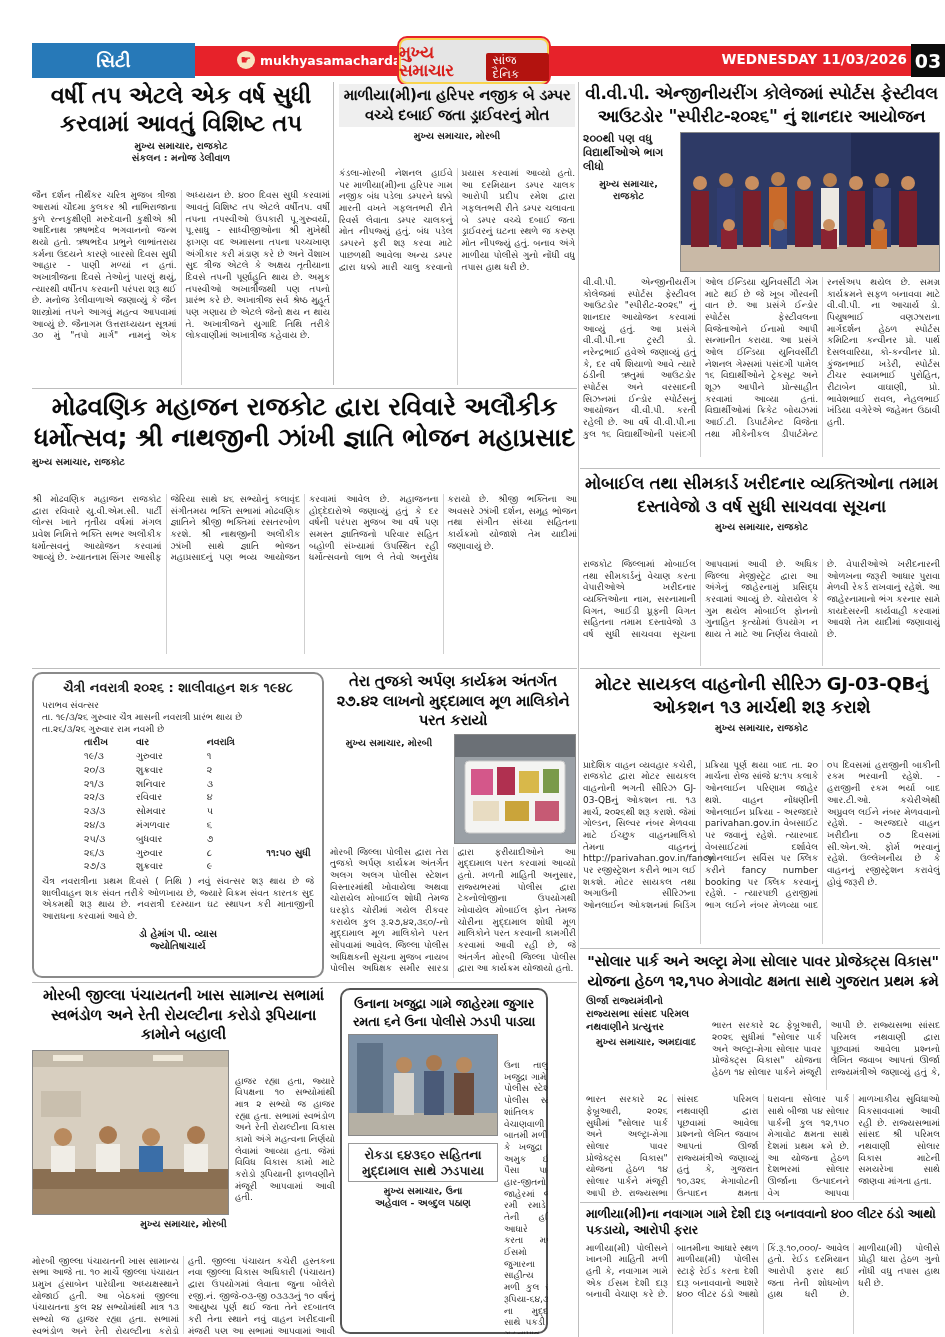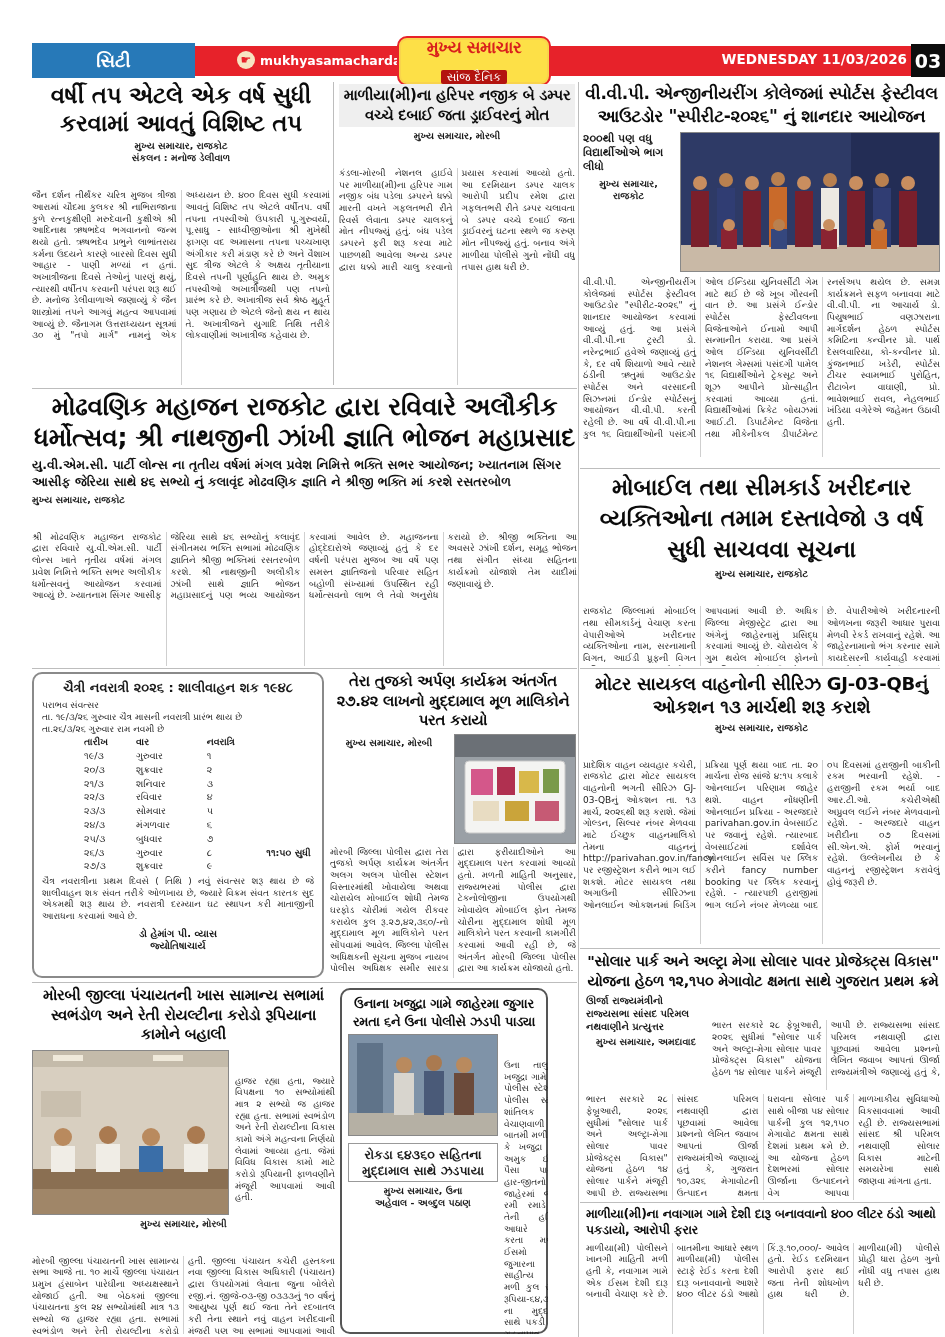--- a/index.html
+++ b/index.html
@@ -5,23 +5,23 @@
   html,body{margin:0;padding:0;background:#ffffff;}
   .page{position:relative;width:945px;height:1337px;background:#fff;overflow:hidden;
         font-family:"DejaVu Sans",sans-serif;color:#1a1a1a;}
   
   .hdr-redbar{position:absolute;left:195px;top:46px;width:750px;height:30px;background:#e7222a;}
   .hdr-blue{position:absolute;left:32px;top:43px;width:163px;height:35px;background:#2779b8;
             color:#fff;font-weight:bold;font-size:18px;display:flex;align-items:center;justify-content:center;}
   .hdr-email{position:absolute;left:237px;top:51px;color:#fff;font-weight:bold;font-size:12.5px;display:flex;align-items:center;gap:5px;}
   .hand{display:inline-block;width:18px;height:18px;border-radius:50%;background:#f7e5c2;color:#e7222a;
         font-size:12px;line-height:18px;text-align:center;}
-  .hdr-logo{position:absolute;left:397px;top:36px;width:150px;height:46px;background:#fde047;
+  .hdr-logo{position:absolute;left:397px;top:36px;width:150px;height:46px;background:#e5e5e5;
             border:2px solid #e7222a;border-radius:10px;box-shadow:0 0 0 2px #f9d44c inset;
-            display:flex;flex-direction:column;align-items:center;justify-content:space-between;}
+            display:flex;flex-direction:row;align-items:center;justify-content:center;}
   .hdr-logo .t{color:#d9201c;font-weight:bold;font-size:17px;line-height:18px;letter-spacing:-0.5px;}
   .hdr-logo .ribbon{background:#b3130f;color:#fff;font-size:12px;padding:0 6px;border-radius:2px;margin-top:12px;}
   .hdr-date{position:absolute;right:38px;top:51px;color:#fff;font-weight:bold;font-size:13.5px;}
   .hdr-pagenum{position:absolute;right:0;top:44px;width:34px;height:33px;background:#0d0d0d;color:#fff;
                font-weight:bold;font-size:19px;display:flex;align-items:center;justify-content:center;}
   
   .art{position:absolute;overflow:hidden;}
   .hl{font-weight:bold;color:#0b0b0b;text-align:center;letter-spacing:-0.3px;}
   .sub{font-weight:bold;color:#111;text-align:center;}
   .by{font-weight:bold;font-size:9.5px;text-align:center;margin:3px 0 2px 0;}
@@ -130,27 +130,26 @@
           <rect x="190" y="96" width="16" height="20" fill="#c96a2a"></rect>
             <circle cx="198" cy="92" r="6" fill="#b9804f"></circle>
         </g>
       </svg>
     </div>
     <div class="body cols3" style="height:180px;margin-top:5px;">વી.વી.પી. એન્જીનીયરીંગ કોલેજમાં સ્પોર્ટસ ફેસ્ટીવલ આઉટડોર "સ્પીરીટ-૨૦૨૬" નું શાનદાર આયોજન કરવામાં આવ્યું હતું. આ પ્રસંગે વી.વી.પી.ના ટ્રસ્ટી ડો. નરેન્દ્રભાઈ હવેએ જણાવ્યું હતું કે, દર વર્ષે શિયાળો આવે ત્યારે ઠંડીની ઋતુમાં આઉટડોર સ્પોર્ટસ અને વરસાદની સિઝનમાં ઈન્ડોર સ્પોર્ટસનું આયોજન વી.વી.પી. કરતી રહેલી છે. આ વર્ષે વી.વી.પી.ના કુલ ૧૬ વિદ્યાર્થીઓની પસંદગી ઓલ ઈન્ડિયા યુનિવર્સીટી ગેમ માટે થઈ છે જે ખૂબ ગૌરવની વાત છે. આ પ્રસંગે ઈન્ડોર સ્પોર્ટસ ફેસ્ટીવલના વિજેતાઓને ઈનામો આપી સન્માનીત કરાયા. આ પ્રસંગે ઓલ ઈન્ડિયા યુનિવર્સીટી નેશનલ ગેમ્સમાં પસંદગી પામેલ ૧૬ વિદ્યાર્થીઓને ટ્રેકસૂટ અને શૂઝ આપીને પ્રોત્સાહીત કરવામાં આવ્યા હતાં. વિદ્યાર્થીઓમાં ક્રિકેટ બોયઝમાં આઈ.ટી. ડિપાર્ટમેન્ટ વિજેતા તથા મીકેનીકલ ડીપાર્ટમેન્ટ રનર્સઅપ થયેલ છે. સમગ્ર કાર્યક્રમને સફળ બનાવવા માટે વી.વી.પી. ના આચાર્ય ડો. પિયુષભાઈ વણઝારાના માર્ગદર્શન હેઠળ સ્પોર્ટસ કમિટિના કન્વીનર પ્રો. પાર્થ દેસલવારિયા, કો-કન્વીનર પ્રો. કુંજનભાઈ ખડેરી, સ્પોર્ટસ ટીચર સ્વામભાઈ પુરોહિત, રીટાબેન વાઘાણી, પ્રો. ભાવેશભાઈ રાવલ, નેહલભાઈ ખંડિયા વગેરેએ જહેમત ઉઠાવી હતી.</div>
   </div>
 
   <div class="art" style="left:32px;top:392px;width:545px;height:274px;">
     <div class="hl" style="font-size:25px;line-height:1.22;">મોઢવણિક મહાજન રાજકોટ દ્વારા રવિવારે અલૌકીક ધર્મોત્સવ; શ્રી નાથજીની ઝાંખી જ્ઞાતિ ભોજન મહાપ્રસાદ</div>
-    <div class="sub" style="font-size:12.5px;line-height:1.35;margin-top:4px;text-align:left;">યુ.વી.એમ.સી. પાર્ટી લોન્સ ના તૃતીય વર્ષમાં મંગલ પ્રવેશ નિમિત્તે ભક્તિ સભર આયોજન; ખ્યાતનામ સિંગર આસીફ જેરિયા સાથે ૪૬ સભ્યો નું કલાવૃંદ મોઢવણિક જ્ઞાતિ ને શ્રીજી ભક્તિ માં કરશે રસતરબોળ</div>
     <div class="by" style="text-align:left;width:130px;">મુખ્ય સમાચાર, રાજકોટ</div>
     <div class="body cols4" style="height:160px;">શ્રી મોઢવણિક મહાજન રાજકોટ દ્વારા રવિવારે યુ.વી.એમ.સી. પાર્ટી લોન્સ ખાતે તૃતીય વર્ષમાં મંગલ પ્રવેશ નિમિત્તે ભક્તિ સભર અલૌકીક ધર્મોત્સવનું આયોજન કરવામાં આવ્યું છે. ખ્યાતનામ સિંગર આસીફ જેરિયા સાથે ૪૬ સભ્યોનું કલાવૃંદ સંગીતમય ભક્તિ સભામાં મોઢવણિક જ્ઞાતિને શ્રીજી ભક્તિમાં રસતરબોળ કરશે. શ્રી નાથજીની અલૌકીક ઝાંખી સાથે જ્ઞાતિ ભોજન મહાપ્રસાદનું પણ ભવ્ય આયોજન કરવામાં આવેલ છે. મહાજનના હોદ્દેદારોએ જણાવ્યું હતું કે દર વર્ષની પરંપરા મુજબ આ વર્ષે પણ સમસ્ત જ્ઞાતિજનો પરિવાર સહિત બહોળી સંખ્યામાં ઉપસ્થિત રહી ધર્મોત્સવનો લાભ લે તેવો અનુરોધ કરાયો છે. શ્રીજી ભક્તિના આ અવસરે ઝાંખી દર્શન, સમૂહ ભોજન તથા સંગીત સંધ્યા સહિતના કાર્યક્રમો યોજાશે તેમ યાદીમાં જણાવાયું છે.</div>
   </div>
 
   <div class="art" style="left:583px;top:472px;width:357px;height:194px;">
-    <div class="hl" style="font-size:23px;line-height:1.35;">મોબાઈલ તથા સીમકાર્ડ ખરીદનાર વ્યક્તિઓના તમામ દસ્તાવેજો ૩ વર્ષ સુધી સાચવવા સૂચના</div>
+    <div class="hl" style="font-size:17px;line-height:1.35;">મોબાઈલ તથા સીમકાર્ડ ખરીદનાર વ્યક્તિઓના તમામ દસ્તાવેજો ૩ વર્ષ સુધી સાચવવા સૂચના</div>
     <div class="by">મુખ્ય સમાચાર, રાજકોટ</div>
     <div class="body cols3" style="height:125px;">રાજકોટ જિલ્લામાં મોબાઈલ તથા સીમકાર્ડનું વેચાણ કરતા વેપારીઓએ ખરીદનાર વ્યક્તિઓના નામ, સરનામાની વિગત, આઈડી પ્રૂફની વિગત સહિતના તમામ દસ્તાવેજો ૩ વર્ષ સુધી સાચવવા સૂચના આપવામાં આવી છે. અધિક જિલ્લા મેજીસ્ટ્રેટ દ્વારા આ અંગેનું જાહેરનામું પ્રસિદ્ધ કરવામાં આવ્યું છે. ચોરાયેલ કે ગુમ થયેલ મોબાઈલ ફોનનો ગુનાહિત કૃત્યોમાં ઉપયોગ ન થાય તે માટે આ નિર્ણય લેવાયો છે. વેપારીઓએ ખરીદનારની ઓળખના જરૂરી આધાર પુરાવા મેળવી રેકર્ડ રાખવાનું રહેશે. આ જાહેરનામાનો ભંગ કરનાર સામે કાયદેસરની કાર્યવાહી કરવામાં આવશે તેમ યાદીમાં જણાવાયું છે.</div>
   </div>
 
   <div class="art" style="left:32px;top:672px;width:292px;height:306px;">
     <div class="navbox">
       <div class="navtitle">ચૈત્રી નવરાત્રી ૨૦૨૬ : શાલીવાહન શક ૧૯૪૮</div>
       <div class="navline">પરાભવ સંવત્સર</div>
       <div class="navline">તા. ૧૯/૩/૨૬ ગુરુવાર ચૈત્ર માસની નવરાત્રી પ્રારંભ થાય છે</div>
       <div class="navline">તા.૨૬/૩/૨૬ ગુરુવાર રામ નવમી છે</div>

